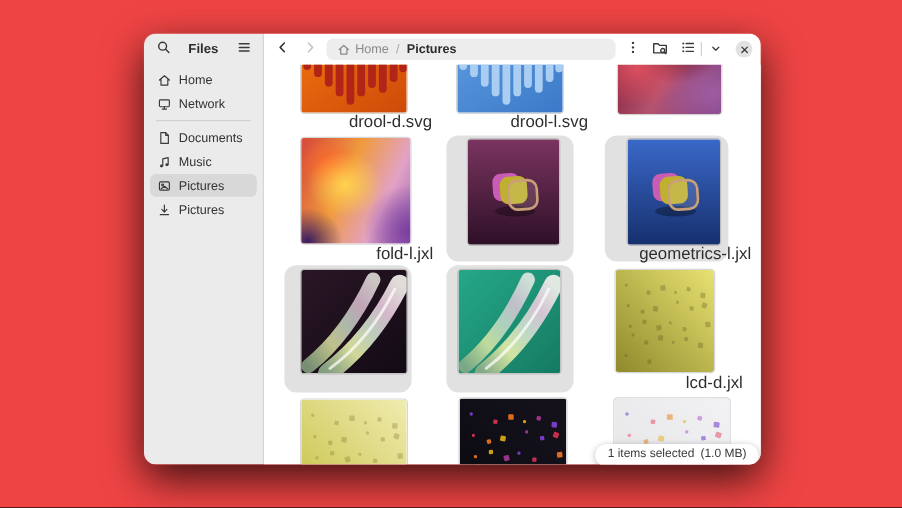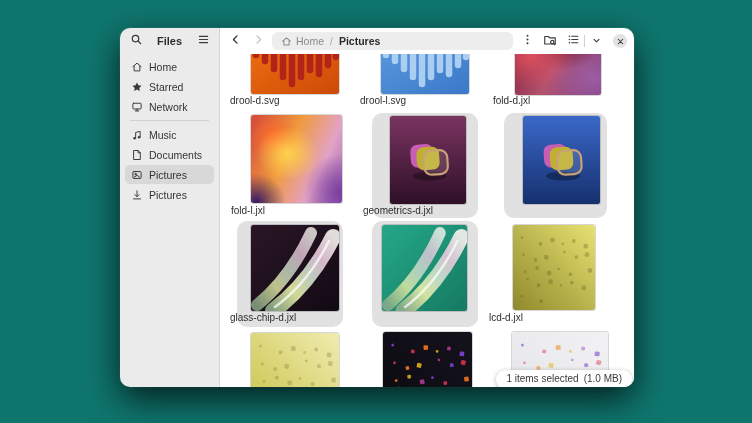--- a/index.html
+++ b/index.html
@@ -1,18 +1,18 @@
 <!DOCTYPE html>
 <html><head>
 <meta charset="utf-8">
 <style>
   * { margin:0; padding:0; box-sizing:border-box; }
   html,body { width:752px; height:423px; background:#000; overflow:hidden;
     font-family:"Liberation Sans","DejaVu Sans",sans-serif; }
-  .stage { position:relative; width:752px; height:423px; background:#0f766e; }
+  .stage { position:relative; width:752px; height:423px; background:#ef4444; }
 
   .window { position:absolute; left:120px; top:28px; width:514px; height:359px;
     border-radius:10px; overflow:hidden; display:flex;
     box-shadow:0 12px 34px rgba(0,0,0,.75), 0 0 0 1px rgba(255,255,255,.07); }
 
   
   .sidebar { width:100px; background:#ebebeb; border-right:1px solid rgba(0,0,0,.09);
     display:flex; flex-direction:column; flex-shrink:0; }
   .sidebar-header { height:26px; display:flex; align-items:center; padding:0 7px; gap:4px; }
   .icon-btn { border:none; background:transparent; width:18px; height:18px; border-radius:4px;
@@ -40,21 +40,21 @@
   .view-split .vdiv { width:1px; height:12px; background:rgba(0,0,0,.18); margin:0 2px; }
   .close-btn { width:14px; height:14px; border-radius:50%; background:#e2e2e2; border:none;
     display:flex; align-items:center; justify-content:center; padding:0; cursor:pointer; margin-left:3px; }
 
   
   .content { position:relative; flex:1; overflow:hidden; background:#fff; }
   .sel-rect { position:absolute; background:#e1e1e1; border-radius:10px; }
   .thumb { position:absolute; border-radius:2.5px; overflow:hidden;
     box-shadow:0 0 0 1px rgba(0,0,0,.16); cursor:pointer; }
   .thumb svg { display:block; width:100%; height:100%; }
-  .file-label { position:absolute; width:130px; text-align:left; font-size:10px;
+  .file-label { position:absolute; width:130px; text-align:right; font-size:14px;
     color:#2e2e2e; line-height:12px; white-space:nowrap; }
 
   .art-fold-d { background:
     radial-gradient(95% 110% at 18% 28%, rgba(224,80,95,.95), rgba(224,80,95,0) 55%),
     radial-gradient(75% 90% at 55% 0%, rgba(110,25,48,.95), rgba(110,25,48,0) 60%),
     radial-gradient(85% 95% at 92% 68%, rgba(158,94,162,.95), rgba(158,94,162,0) 65%),
     linear-gradient(115deg,#7e1f3a,#b5536e 45%,#7c4088); }
   .art-fold-l { background:
     radial-gradient(55% 50% at 40% 44%, #ffd24f, rgba(255,170,60,0) 62%),
     radial-gradient(45% 42% at 26% 26%, rgba(255,105,40,.95), rgba(255,105,40,0) 60%),
@@ -103,59 +103,51 @@
             <span style="display: flex;">
               <svg width="12" height="12" viewBox="0 0 16 16">
                 <path d="M2.5 7.6 L8 2.8 L13.5 7.6 M4.2 6.6 V13.2 H11.8 V6.6" fill="none" stroke="#3a3a3a" stroke-width="1.3" stroke-linecap="round" stroke-linejoin="round"></path>
               </svg>
             </span>
             <span class="lbl">Home</span>
           </div>
           <div class="side-item">
             <span style="display: flex;">
               <svg width="12" height="12" viewBox="0 0 16 16">
-                <path d="M8 1.9 L9.9 5.8 14.1 6.3 11 9.2 11.8 13.4 8 11.3 4.2 13.4 5 9.2 1.9 6.3 6.1 5.8 Z" fill="#3a3a3a"></path>
-              </svg>
-            </span>
-            <span class="lbl">Starred</span>
-          </div>
-          <div class="side-item">
-            <span style="display: flex;">
-              <svg width="12" height="12" viewBox="0 0 16 16">
                 <g fill="none" stroke="#3a3a3a" stroke-width="1.3" stroke-linecap="round" stroke-linejoin="round">
                   <rect x="2.5" y="3" width="11" height="7.6" rx="1"></rect>
                   <path d="M8 10.6 V13.2 M5.6 13.2 H10.4"></path>
                 </g>
               </svg>
             </span>
             <span class="lbl">Network</span>
           </div>
           <div class="side-divider"></div>
-          <div class="side-item">
-            <span style="display: flex;">
-              <svg width="12" height="12" viewBox="0 0 16 16">
-                <g fill="none" stroke="#3a3a3a" stroke-width="1.3" stroke-linecap="round" stroke-linejoin="round">
-                  <path d="M6.2 12.4 V4.6 L12.2 3.2 V11"></path>
-                </g>
-                <circle cx="4.7" cy="12.4" r="1.6" fill="#3a3a3a"></circle>
-                <circle cx="10.7" cy="11" r="1.6" fill="#3a3a3a"></circle>
-              </svg>
-            </span>
-            <span class="lbl">Music</span>
-          </div>
           <div class="side-item">
             <span style="display: flex;">
               <svg width="12" height="12" viewBox="0 0 16 16">
                 <g fill="none" stroke="#3a3a3a" stroke-width="1.3" stroke-linecap="round" stroke-linejoin="round">
                   <path d="M4 2 H9.4 L12.4 5 V14 H4 Z"></path>
                   <path d="M9.4 2 V5 H12.4"></path>
                 </g>
               </svg>
             </span>
             <span class="lbl">Documents</span>
+          </div>
+          <div class="side-item">
+            <span style="display: flex;">
+              <svg width="12" height="12" viewBox="0 0 16 16">
+                <g fill="none" stroke="#3a3a3a" stroke-width="1.3" stroke-linecap="round" stroke-linejoin="round">
+                  <path d="M6.2 12.4 V4.6 L12.2 3.2 V11"></path>
+                </g>
+                <circle cx="4.7" cy="12.4" r="1.6" fill="#3a3a3a"></circle>
+                <circle cx="10.7" cy="11" r="1.6" fill="#3a3a3a"></circle>
+              </svg>
+            </span>
+            <span class="lbl">Music</span>
           </div>
           <div class="side-item selected">
             <span style="display: flex;">
               <svg width="12" height="12" viewBox="0 0 16 16">
                 <g fill="none" stroke="#3a3a3a" stroke-width="1.3" stroke-linecap="round" stroke-linejoin="round">
                   <rect x="2.5" y="3.4" width="11" height="9.2" rx="1.2"></rect>
                   <circle cx="6" cy="6.8" r="1"></circle>
                   <path d="M4.4 11 L8.2 8.3 L11.6 11"></path>
                 </g>
               </svg>
@@ -302,60 +294,59 @@
                 <line x1="50" y1="-6" x2="50" y2="38"></line>
                 <line x1="59" y1="-6" x2="59" y2="31"></line>
                 <line x1="68" y1="-6" x2="68" y2="35"></line>
                 <line x1="77" y1="-6" x2="77" y2="26"></line>
                 <line x1="85" y1="-6" x2="85" y2="18"></line>
               </g>
             </svg>
           </div>
           <div class="file-label" style="left: 140px; top: 41px;">drool-l.svg</div>
           <div class="thumb art-fold-d" style="left: 295px; top: -13px; width: 86px; height: 54px;"></div>
-          <div class="file-label" style="left: 273px; top: 41px;">fold-d.jxl</div>
           <div class="thumb art-fold-l" style="left: 31px; top: 61px; width: 91px; height: 88px;"></div>
           <div class="file-label" style="left: 11px; top: 151px;">fold-l.jxl</div>
           <div class="sel-rect" style="left: 152px; top: 59px; width: 106px; height: 105px;"></div>
           <div class="thumb" style="left: 170px; top: 62px; width: 76px; height: 88px;">
             <svg viewBox="0 0 77 88" preserveAspectRatio="none">
               <defs>
                 <linearGradient id="ggd" x1="0" y1="0" x2="0" y2="1">
                   <stop offset="0" stop-color="#7a3460"></stop>
                   <stop offset="1" stop-color="#2e1028"></stop>
                 </linearGradient>
               </defs>
               <rect width="77" height="88" fill="url(#ggd)"></rect>
               <ellipse cx="40" cy="60" rx="17" ry="4.5" fill="rgba(0,0,0,0.32)"></ellipse>
               <g transform="translate(38,42) rotate(-4)">
                 <rect x="-17" y="-14" width="23" height="23" rx="7" fill="#c95cb4"></rect>
                 <rect x="-11" y="-11" width="23" height="23" rx="7" fill="#bfb12f"></rect>
                 <rect x="-4" y="-7" width="24" height="24" rx="7.5" fill="rgba(240,225,215,0.15)" stroke="#c9a078" stroke-width="2.2"></rect>
               </g>
             </svg>
           </div>
-          <div class="file-label" style="left: 143px; top: 151px;">geometrics-d.jxl</div>
           <div class="sel-rect" style="left: 284px; top: 59px; width: 103px; height: 105px;"></div>
           <div class="thumb" style="left: 303px; top: 62px; width: 77px; height: 88px;">
             <svg viewBox="0 0 77 88" preserveAspectRatio="none">
               <defs>
                 <linearGradient id="ggl" x1="0" y1="0" x2="0" y2="1">
                   <stop offset="0" stop-color="#3a68c8"></stop>
                   <stop offset="1" stop-color="#16306e"></stop>
                 </linearGradient>
               </defs>
               <rect width="77" height="88" fill="url(#ggl)"></rect>
               <ellipse cx="40" cy="60" rx="17" ry="4.5" fill="rgba(0,0,0,0.32)"></ellipse>
               <g transform="translate(38,42) rotate(-4)">
                 <rect x="-17" y="-14" width="23" height="23" rx="7" fill="#c95cb4"></rect>
                 <rect x="-11" y="-11" width="23" height="23" rx="7" fill="#bfb12f"></rect>
                 <rect x="-4" y="-7" width="24" height="24" rx="7.5" fill="rgba(240,225,215,0.15)" stroke="#c9a078" stroke-width="2.2"></rect>
               </g>
             </svg>
           </div>
+          <div class="file-label" style="left: 276px; top: 151px;">geometrics-l.jxl</div>
           <div class="sel-rect" style="left: 17px; top: 167px; width: 106px; height: 106px;"></div>
           <div class="thumb" style="left: 31px; top: 171px; width: 88px; height: 86px;">
             <svg viewBox="0 0 88 86" preserveAspectRatio="none">
               <defs>
                 <linearGradient id="gbcd" x1="0" y1="0" x2="1" y2="1">
                   <stop offset="0" stop-color="#2a1626"></stop>
                   <stop offset="1" stop-color="#120a14"></stop>
                 </linearGradient>
                 <linearGradient id="ircd" x1="0" y1="1" x2="1" y2="0">
                   <stop offset="0" stop-color="#8fae8a"></stop>
@@ -364,21 +355,20 @@
                   <stop offset="0.75" stop-color="#e9c9dd"></stop>
                   <stop offset="1" stop-color="#f6f3ee"></stop>
                 </linearGradient>
               </defs>
               <rect width="88" height="86" fill="url(#gbcd)"></rect>
               <path d="M6 80 C 26 64, 44 42, 60 8" fill="none" stroke="url(#ircd)" stroke-width="12" stroke-linecap="round" opacity="0.8"></path>
               <path d="M22 86 C 46 68, 66 44, 82 12" fill="none" stroke="url(#ircd)" stroke-width="16" stroke-linecap="round" opacity="0.9"></path>
               <path d="M24 82 C 46 66, 64 44, 78 16" fill="none" stroke="rgba(255,255,255,0.7)" stroke-width="2.5" stroke-linecap="round"></path>
             </svg>
           </div>
-          <div class="file-label" style="left: 10px; top: 258px;">glass-chip-d.jxl</div>
           <div class="sel-rect" style="left: 152px; top: 167px; width: 106px; height: 106px;"></div>
           <div class="thumb" style="left: 162px; top: 171px; width: 85px; height: 86px;">
             <svg viewBox="0 0 88 86" preserveAspectRatio="none">
               <defs>
                 <linearGradient id="gbcl" x1="0" y1="0" x2="1" y2="1">
                   <stop offset="0" stop-color="#25a888"></stop>
                   <stop offset="1" stop-color="#157a62"></stop>
                 </linearGradient>
                 <linearGradient id="ircl" x1="0" y1="1" x2="1" y2="0">
                   <stop offset="0" stop-color="#8fae8a"></stop>

